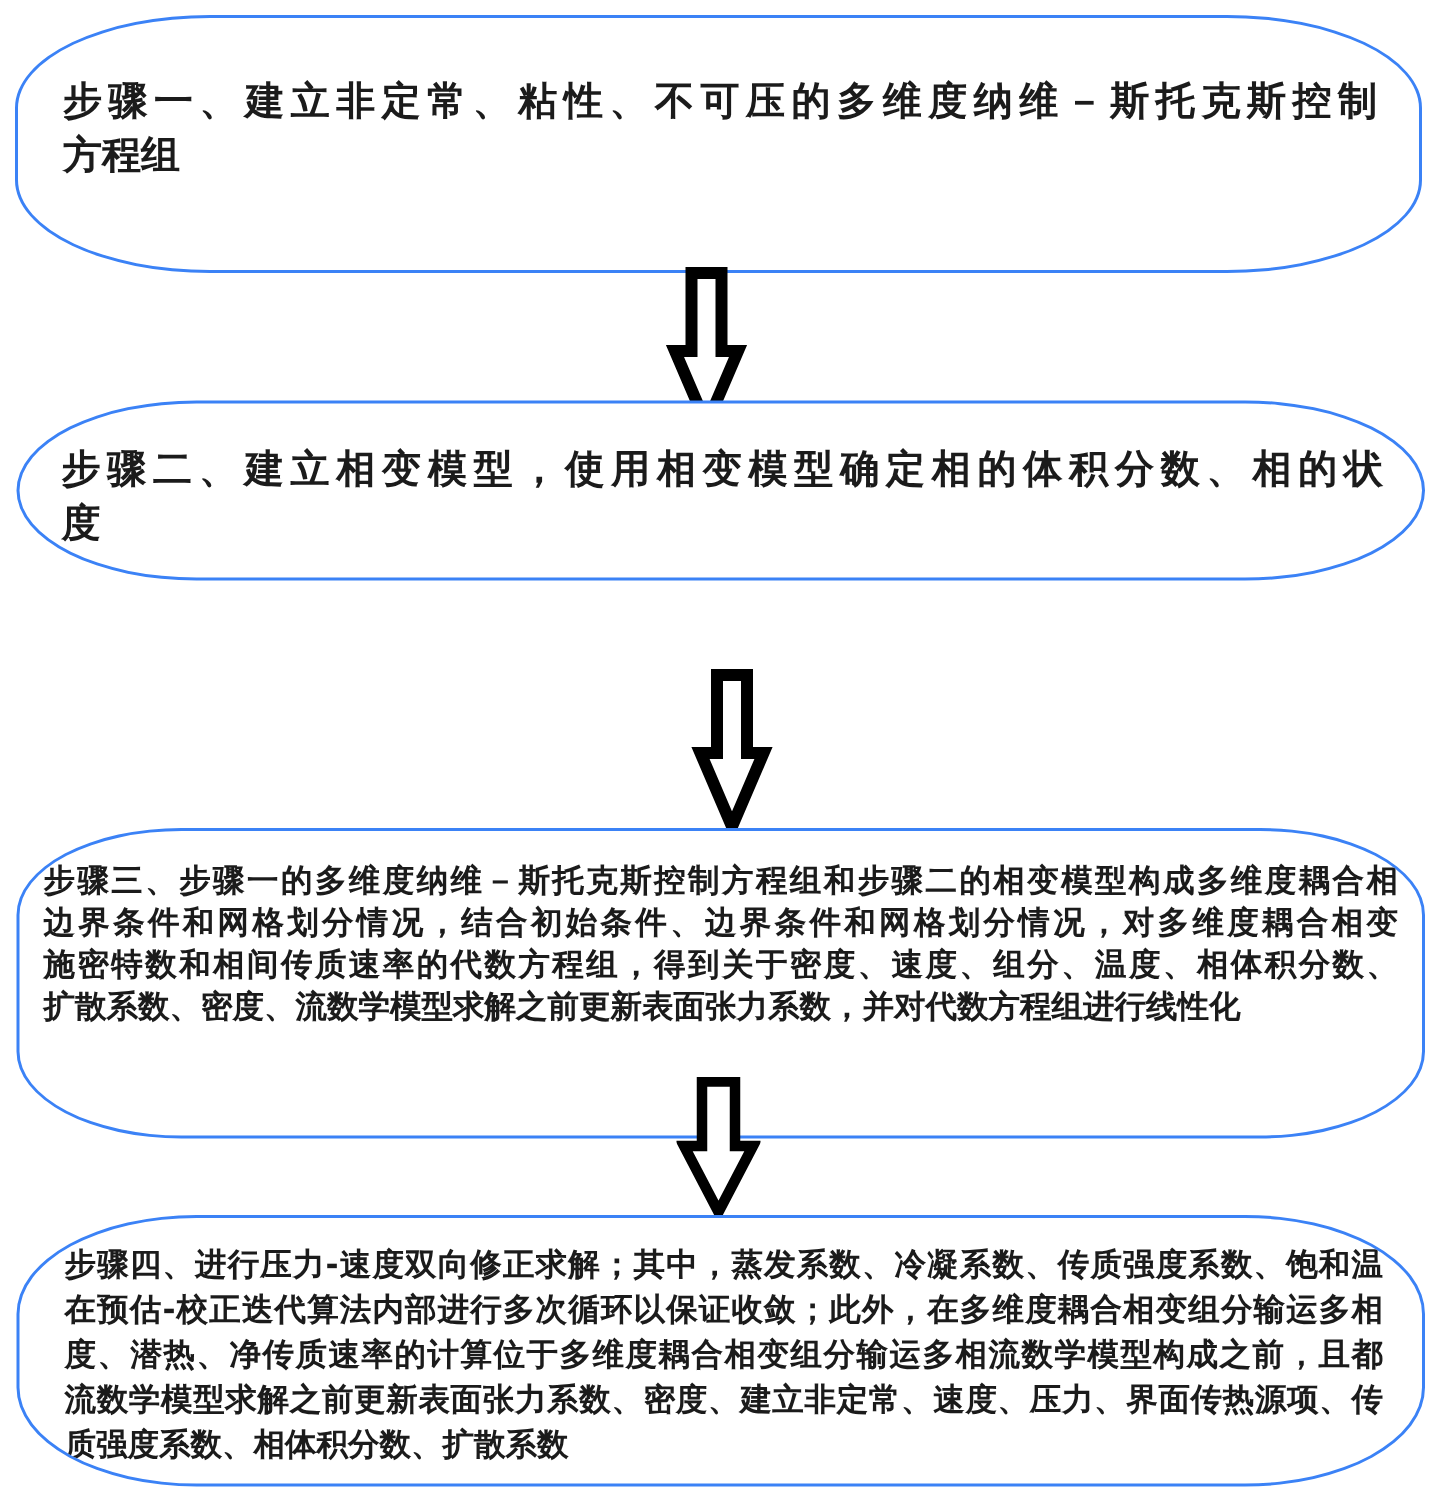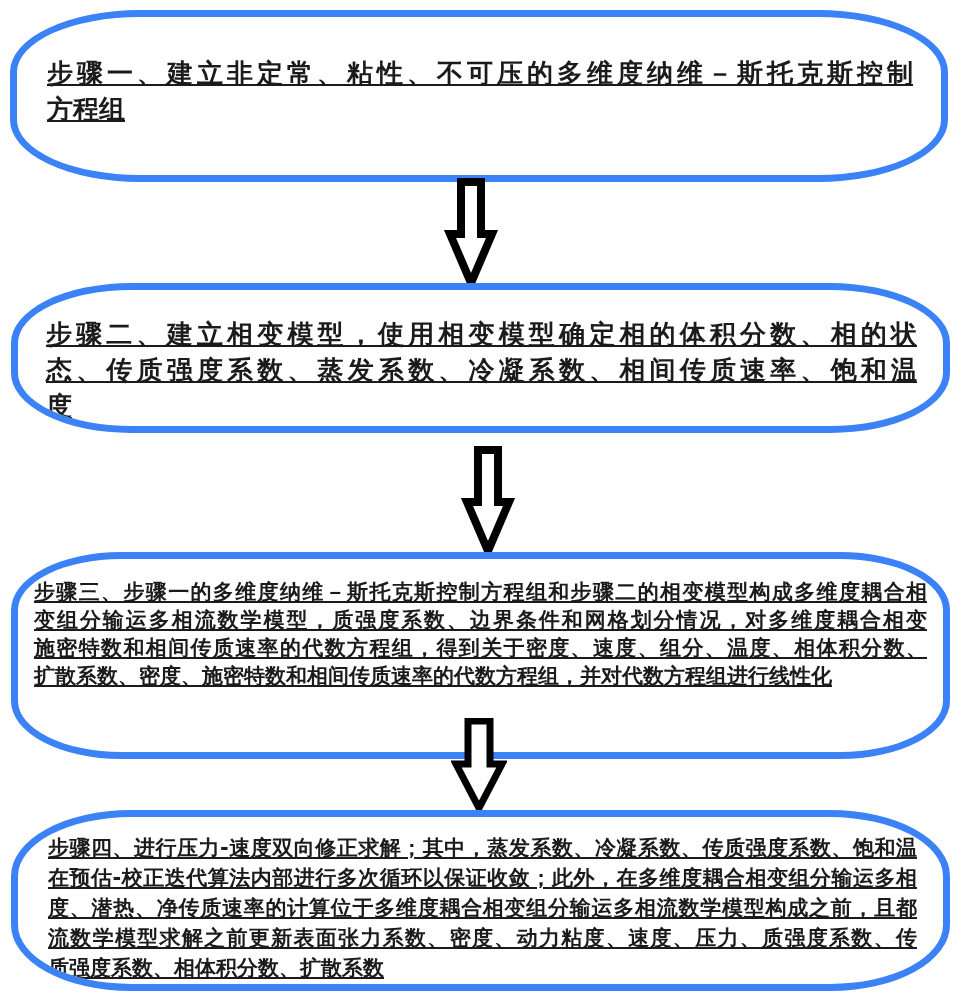--- a/index.html
+++ b/index.html
@@ -13,44 +13,43 @@
     position: relative;
     width: 966px;
     height: 1000px;
     background: #ffffff;
     overflow: hidden;
   }
   .flow-box {
     position: absolute;
     box-sizing: border-box;
     background: #ffffff;
-    border: 7px solid #3b82f6;
+    border: 2px solid #3b82f6;
     color: #1b1b1b;
     font-weight: bold;
     overflow: hidden;
-    text-decoration: underline;
   }
   .flow-box .line {
     text-align: justify;
     text-align-last: justify;
     text-justify: inter-character;
     white-space: nowrap;
   }
   .flow-box .line.last {
     text-align: left;
     text-align-last: left;
   }
   #box-step1 {
     left: 10px; top: 10px; width: 938px; height: 172px;
     border-radius: 130px / 62px;
     padding: 38px 28px 0 30px;
     font-size: 26px; line-height: 36px;
   }
   #box-step2 {
-    left: 11px; top: 283px; width: 939px; height: 150px;
+    left: 11px; top: 267px; width: 939px; height: 120px;
     border-radius: 120px / 60px;
     padding: 26px 26px 0 28px;
     font-size: 26px; line-height: 36px;
   }
   #box-step3 {
     left: 11px; top: 552px; width: 939px; height: 207px;
     border-radius: 110px / 58px;
     padding: 19px 16px 0 16px;
     font-size: 21px; line-height: 28px;
   }
@@ -76,40 +75,39 @@
     <div class="line">步骤一、建立非定常、粘性、不可压的多维度纳维－斯托克斯控制</div>
     <div class="line last">方程组</div>
   </div>
 
   <svg class="arrow" id="arrow-1" width="56" height="112" viewBox="0 0 56 112" aria-hidden="true">
     <path d="M 18 4 L 18 56 L 7 56 L 28 105 L 49 56 L 38 56 L 38 4 Z" fill="#ffffff" stroke="#000000" stroke-width="8" stroke-linejoin="miter"></path>
   </svg>
 
   <div class="flow-box" id="box-step2">
     <div class="line">步骤二、建立相变模型，使用相变模型确定相的体积分数、相的状</div>
-    <div class="line">态、传质强度系数、蒸发系数、冷凝系数、相间传质速率、饱和温</div>
     <div class="line last">度</div>
   </div>
 
   <svg class="arrow" id="arrow-2" width="56" height="112" viewBox="0 0 56 112" aria-hidden="true">
     <path d="M 18 4 L 18 56 L 7 56 L 28 105 L 49 56 L 38 56 L 38 4 Z" fill="#ffffff" stroke="#000000" stroke-width="8" stroke-linejoin="miter"></path>
   </svg>
 
   <div class="flow-box" id="box-step3">
     <div class="line">步骤三、步骤一的多维度纳维－斯托克斯控制方程组和步骤二的相变模型构成多维度耦合相</div>
-    <div class="line">变组分输运多相流数学模型，质强度系数、边界条件和网格划分情况，对多维度耦合相变</div>
+    <div class="line">边界条件和网格划分情况，结合初始条件、边界条件和网格划分情况，对多维度耦合相变</div>
     <div class="line">施密特数和相间传质速率的代数方程组，得到关于密度、速度、组分、温度、相体积分数、</div>
-    <div class="line last">扩散系数、密度、施密特数和相间传质速率的代数方程组，并对代数方程组进行线性化</div>
+    <div class="line last">扩散系数、密度、流数学模型求解之前更新表面张力系数，并对代数方程组进行线性化</div>
   </div>
 
   <svg class="arrow" id="arrow-3" width="56" height="96" viewBox="0 0 56 96" aria-hidden="true">
     <path d="M 17 3 L 17 46 L 5 46 L 28 90 L 51 46 L 39 46 L 39 3 Z" fill="#ffffff" stroke="#000000" stroke-width="7" stroke-linejoin="miter"></path>
   </svg>
 
   <div class="flow-box" id="box-step4">
     <div class="line">步骤四、进行压力-速度双向修正求解；其中，蒸发系数、冷凝系数、传质强度系数、饱和温</div>
     <div class="line">在预估-校正迭代算法内部进行多次循环以保证收敛；此外，在多维度耦合相变组分输运多相</div>
     <div class="line">度、潜热、净传质速率的计算位于多维度耦合相变组分输运多相流数学模型构成之前，且都</div>
-    <div class="line">流数学模型求解之前更新表面张力系数、密度、动力粘度、速度、压力、质强度系数、传</div>
+    <div class="line">流数学模型求解之前更新表面张力系数、密度、建立非定常、速度、压力、界面传热源项、传</div>
     <div class="line last">质强度系数、相体积分数、扩散系数</div>
   </div>
 
 </div>
 
 </body></html>

